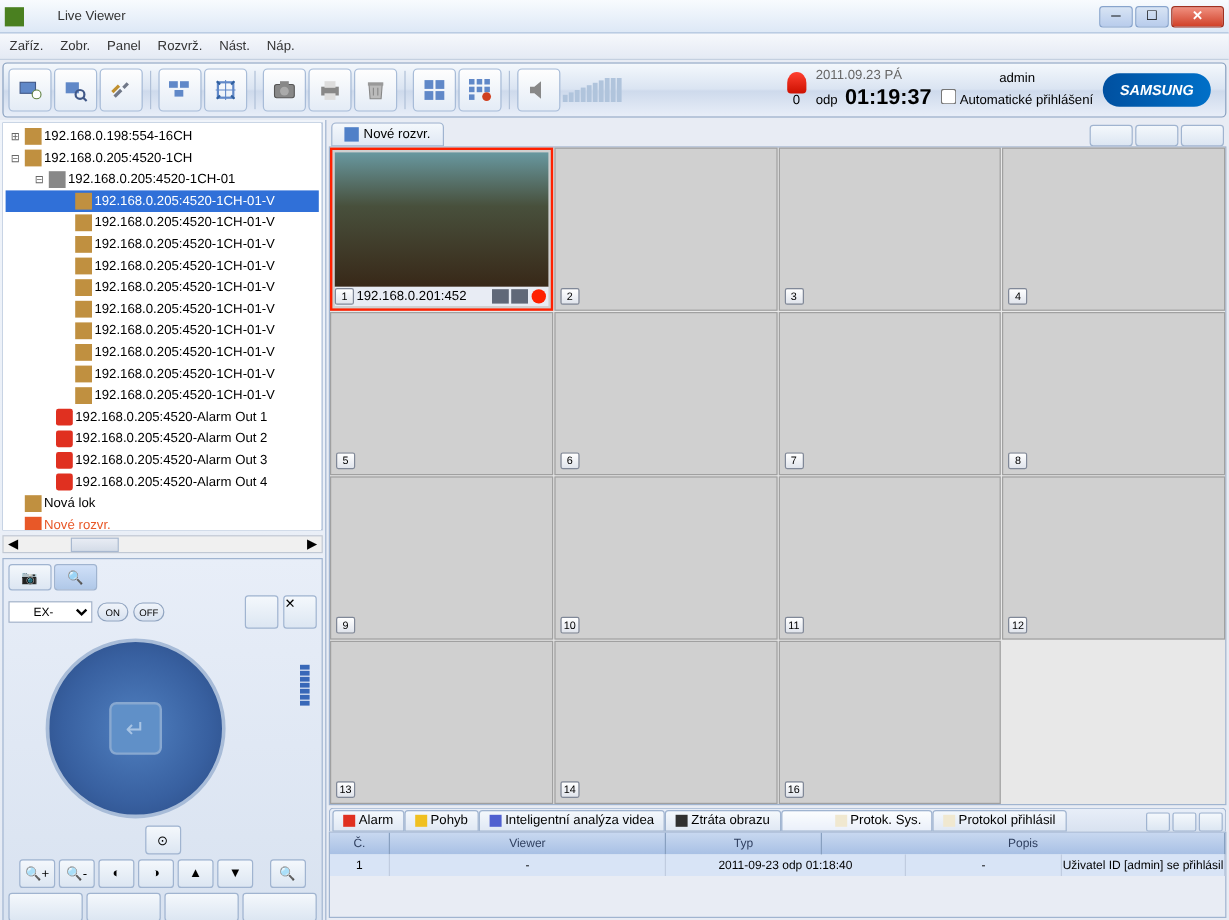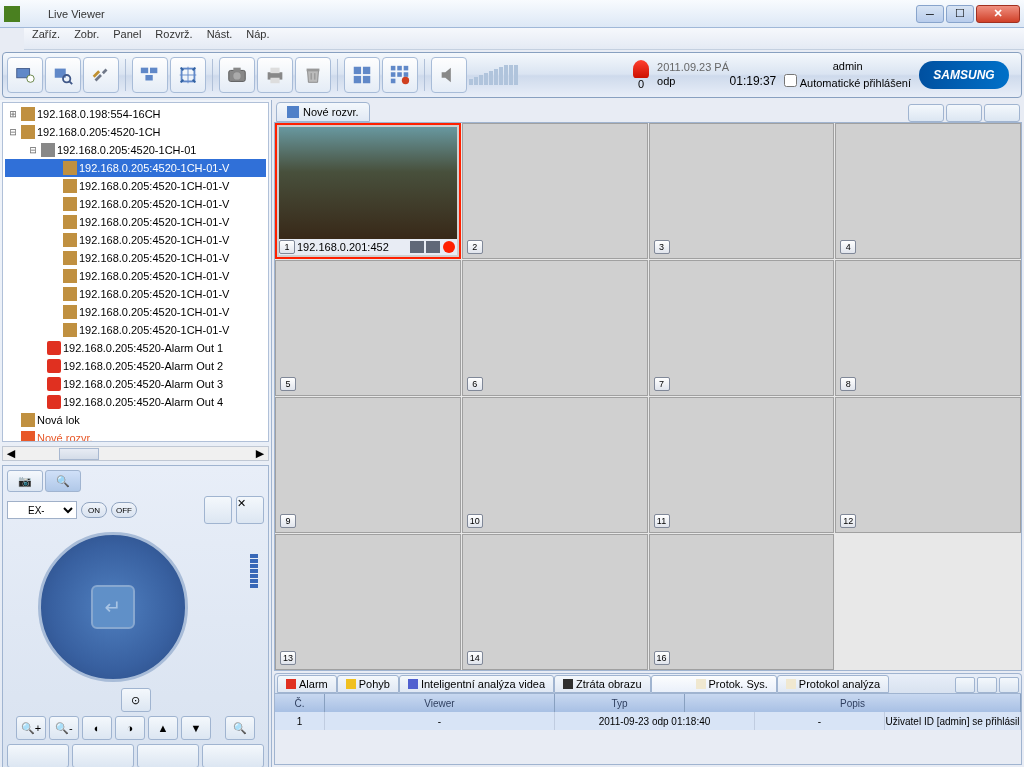--- a/index.html
+++ b/index.html
@@ -3,32 +3,32 @@
 <meta charset="utf-8">
 <style>
 *{box-sizing:border-box;margin:0;padding:0;font-family:Tahoma,Arial,sans-serif;font-size:11px;}
 body{width:1024px;height:767px;background:#e8ecf4;overflow:hidden;}
 .titlebar{height:28px;background:linear-gradient(#f8fbfe,#dde8f6);border-bottom:1px solid #a0b8d8;display:flex;align-items:center;padding:0 4px;}
 .titlebar .icon{width:16px;height:16px;background:#4a8020;margin-right:6px;}
 .titlebar .title{flex:1;color:#333;padding-left:22px;}
 .winbtns{display:flex;gap:2px;}
 .winbtn{width:28px;height:18px;background:linear-gradient(#d8e4f4,#b8ccec);border:1px solid #88a4cc;border-radius:3px;display:flex;align-items:center;justify-content:center;cursor:pointer;}
 .winbtn.close{background:linear-gradient(#f09080,#d04028);border-color:#a03020;color:#fff;font-weight:bold;width:44px;}
-.menubar{height:22px;background:linear-gradient(#f6f8fc,#e4eaf4);display:flex;padding:0 8px;gap:14px;border-bottom:1px solid #c4d0e0;margin-left:24px;}
+.menubar{height:22px;background:linear-gradient(#f6f8fc,#e4eaf4);display:flex;padding:0 8px;gap:14px;align-items:center;border-bottom:1px solid #c4d0e0;}
 .menubar span{color:#333;cursor:pointer;}
 .toolbar{height:46px;background:linear-gradient(#f4f8fc,#dae4f2 48%,#cedaec 52%,#e8eef8);border:1px solid #88a0c0;border-radius:4px;margin:2px;display:flex;align-items:center;padding:0 4px;gap:2px;}
 .tbtn{width:36px;height:36px;background:linear-gradient(#fefefe,#e4ecf6);border:1px solid #a8bcd8;border-radius:4px;display:flex;align-items:center;justify-content:center;cursor:pointer;}
 .tbtn svg{width:22px;height:22px;}
 .tsep{width:1px;height:32px;background:#b0c0d8;margin:0 4px;}
 .tbar-right{margin-left:auto;display:flex;align-items:center;gap:8px;padding-right:8px;}
 .alarm-ind{text-align:center;}
 .alarm-ind .lamp{width:16px;height:18px;background:linear-gradient(#ff4030,#cc1000);border-radius:50% 50% 20% 20%;margin:0 auto;}
 .datetime{line-height:1.3;}
 .datetime .date{color:#666;}
-.datetime .time{font-size:12px;font-weight:normal;margin-left:48px;}
+.datetime .time{font-size:18px;font-weight:bold;}
 .admin-area{line-height:1.4;}
 .logo{width:90px;height:28px;background:linear-gradient(90deg,#0050a0,#0070c8);border-radius:14px;color:#fff;display:flex;align-items:center;justify-content:center;font-weight:bold;font-style:italic;font-size:12px;}
 .main{display:flex;height:calc(100% - 98px);}
 .lsplit{width:272px;display:flex;flex-direction:column;background:linear-gradient(#f0f4fa,#e4eaf4);border-right:1px solid #a0b4d0;}
 .tree{flex:0 0 340px;overflow:auto;background:#fff;border:1px solid #b0c0d8;margin:2px;padding:2px;}
 .tree-row{display:flex;align-items:center;height:18px;white-space:nowrap;padding-left:2px;}
 .tree-row .exp{width:12px;text-align:center;color:#666;font-size:9px;}
 .tree-row .ic{width:14px;height:14px;margin:0 2px;flex-shrink:0;}
 .tree-row.sel{background:#3070d8;color:#fff;}
 .tree-row.orange{color:#e85828;}
@@ -445,21 +445,21 @@
         <div class="lp-tab">
             <span class="ic" style="background:#303030"></span>
             <span>Ztráta obrazu</span>
           </div>
         <div class="lp-tab active">
             <span class="ic" style="background:#f0e8d0"></span>
             <span>Protok. Sys.</span>
           </div>
         <div class="lp-tab">
             <span class="ic" style="background:#f0e8d0"></span>
-            <span>Protokol analýza</span>
+            <span>Protokol přihlásil</span>
           </div>
         <div class="lp-tools">
           <div class="lp-tbtn"></div>
           <div class="lp-tbtn"></div>
           <div class="lp-tbtn"></div>
         </div>
       </div>
       <div class="lp-table">
         <div class="hdr">
           <div class="col c1">Č.</div>

